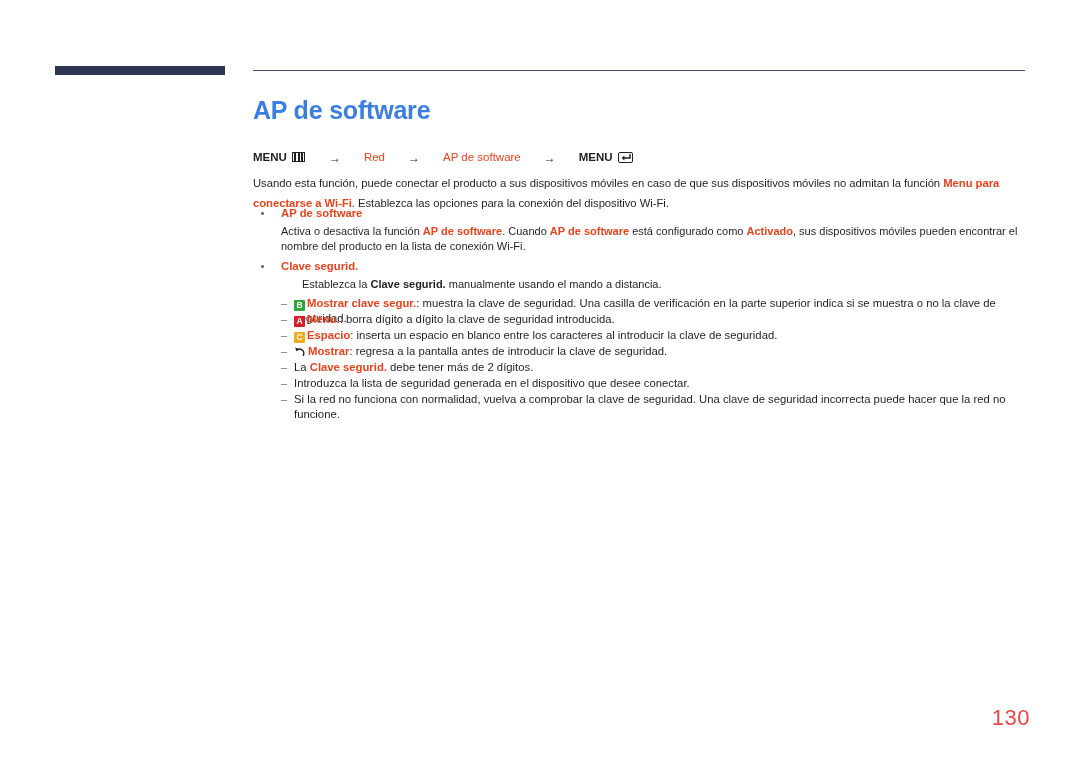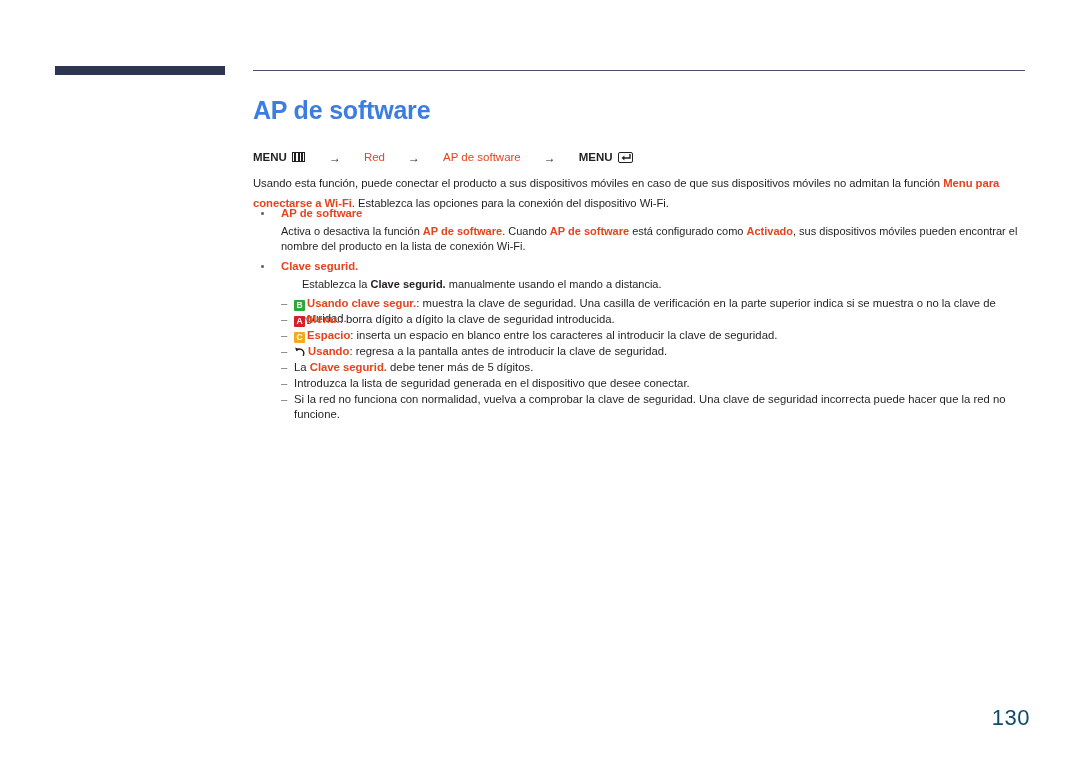--- a/index.html
+++ b/index.html
@@ -196,21 +196,21 @@
     vertical-align: -2px;
     margin-right: 2px;
   }
 
   
   .page-number {
     position: absolute;
     right: 50px;
     top: 705px;
     font-size: 22px;
-    color: #0c4a6e;
+    color: #ef4444;
     font-weight: normal;
     letter-spacing: 0.5px;
   }
 </style>
 </head>
 <body>
 
 <div class="header-bar"></div>
 <div class="header-rule"></div>
 
@@ -252,44 +252,44 @@
 <div class="bullet-row" style="top:260px;">
   <span class="bullet-dot"></span>
   <span class="bullet-label">Clave segurid.</span>
 </div>
 <div class="bullet-body" style="left:281px; top:277px;margin-left:21px;">
   <span>Establezca la </span><b class="k">Clave segurid.</b><span> manualmente usando el mando a distancia.</span>
 </div>
 
 <div class="dash-item" style="top:296px;">
   <span class="dash-mark">–</span>
-  <span class="dash-text"><span class="badge green">B</span><b class="o">Usando clave segur.</b><span>: muestra la clave de seguridad. Una casilla de verificación en la parte superior indica si se muestra o no la clave de seguridad.</span></span>
+  <span class="dash-text"><span class="badge green">B</span><b class="o">Mostrar clave segur.</b><span>: muestra la clave de seguridad. Una casilla de verificación en la parte superior indica si se muestra o no la clave de seguridad.</span></span>
 </div>
 
 <div class="dash-item" style="top:312px;">
   <span class="dash-mark">–</span>
   <span class="dash-text"><span class="badge red">A</span><b class="o">Menu.</b><span>: borra dígito a dígito la clave de seguridad introducida.</span></span>
 </div>
 
 <div class="dash-item" style="top:328px;">
   <span class="dash-mark">–</span>
   <span class="dash-text"><span class="badge yellow">C</span><b class="o">Espacio</b><span>: inserta un espacio en blanco entre los caracteres al introducir la clave de seguridad.</span></span>
 </div>
 
 <div class="dash-item" style="top:344px;">
   <span class="dash-mark">–</span>
   <span class="dash-text"><span class="icon-return"><svg width="12" height="11" viewBox="0 0 12 11" xmlns="http://www.w3.org/2000/svg" aria-hidden="true">
           <path d="M9.4 9.2 C10.2 7.4 9.8 4.6 7.3 3.4 C5.6 2.6 4.0 3.0 3.1 3.9" stroke="#231f20" stroke-width="1.5" fill="none" stroke-linecap="round"></path>
           <path d="M1.2 1.6 L5.0 2.9 L2.2 5.3 Z" fill="#231f20"></path>
-        </svg></span><b class="o">Usando</b><span>: regresa a la pantalla antes de introducir la clave de seguridad.</span></span>
+        </svg></span><b class="o">Mostrar</b><span>: regresa a la pantalla antes de introducir la clave de seguridad.</span></span>
 </div>
 
 <div class="dash-item" style="top:360px;">
   <span class="dash-mark">–</span>
-  <span class="dash-text"><span>La </span><b class="o">Clave segurid.</b><span> debe tener más de 5 dígitos.</span></span>
+  <span class="dash-text"><span>La </span><b class="o">Clave segurid.</b><span> debe tener más de 2 dígitos.</span></span>
 </div>
 
 <div class="dash-item" style="top:376px;">
   <span class="dash-mark">–</span>
   <span class="dash-text">Introduzca la lista de seguridad generada en el dispositivo que desee conectar.</span>
 </div>
 
 <div class="dash-item" style="top:392px;">
   <span class="dash-mark">–</span>
   <span class="dash-text">Si la red no funciona con normalidad, vuelva a comprobar la clave de seguridad. Una clave de seguridad incorrecta puede hacer que la red no funcione.</span>

